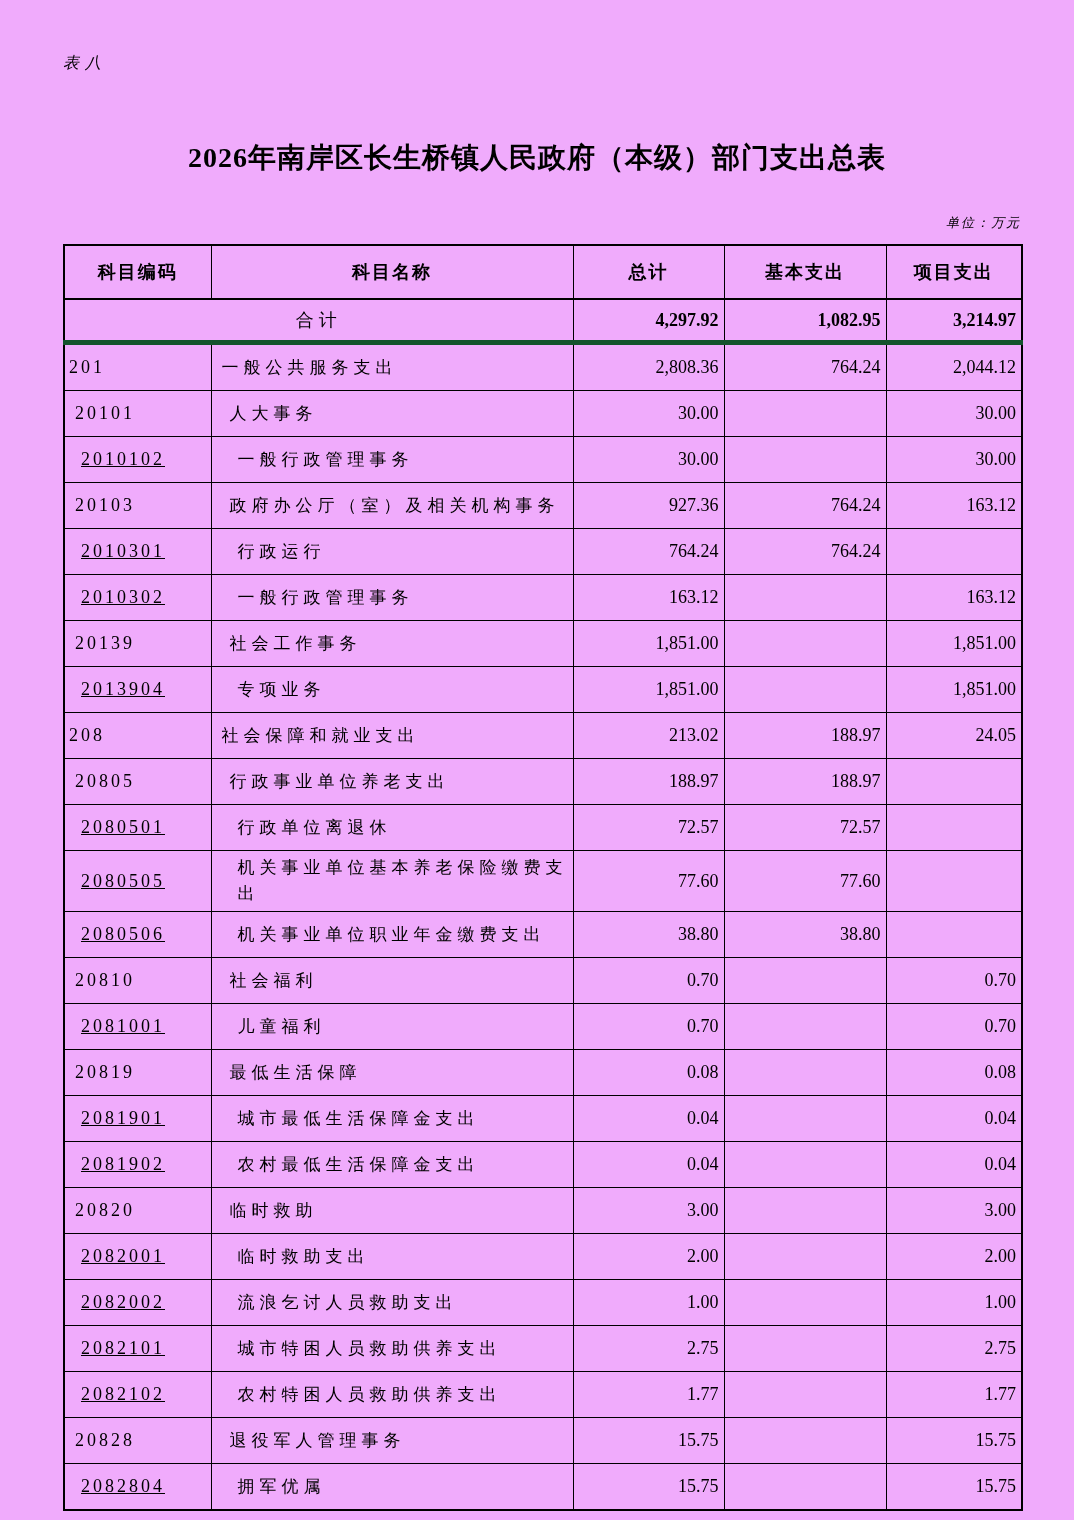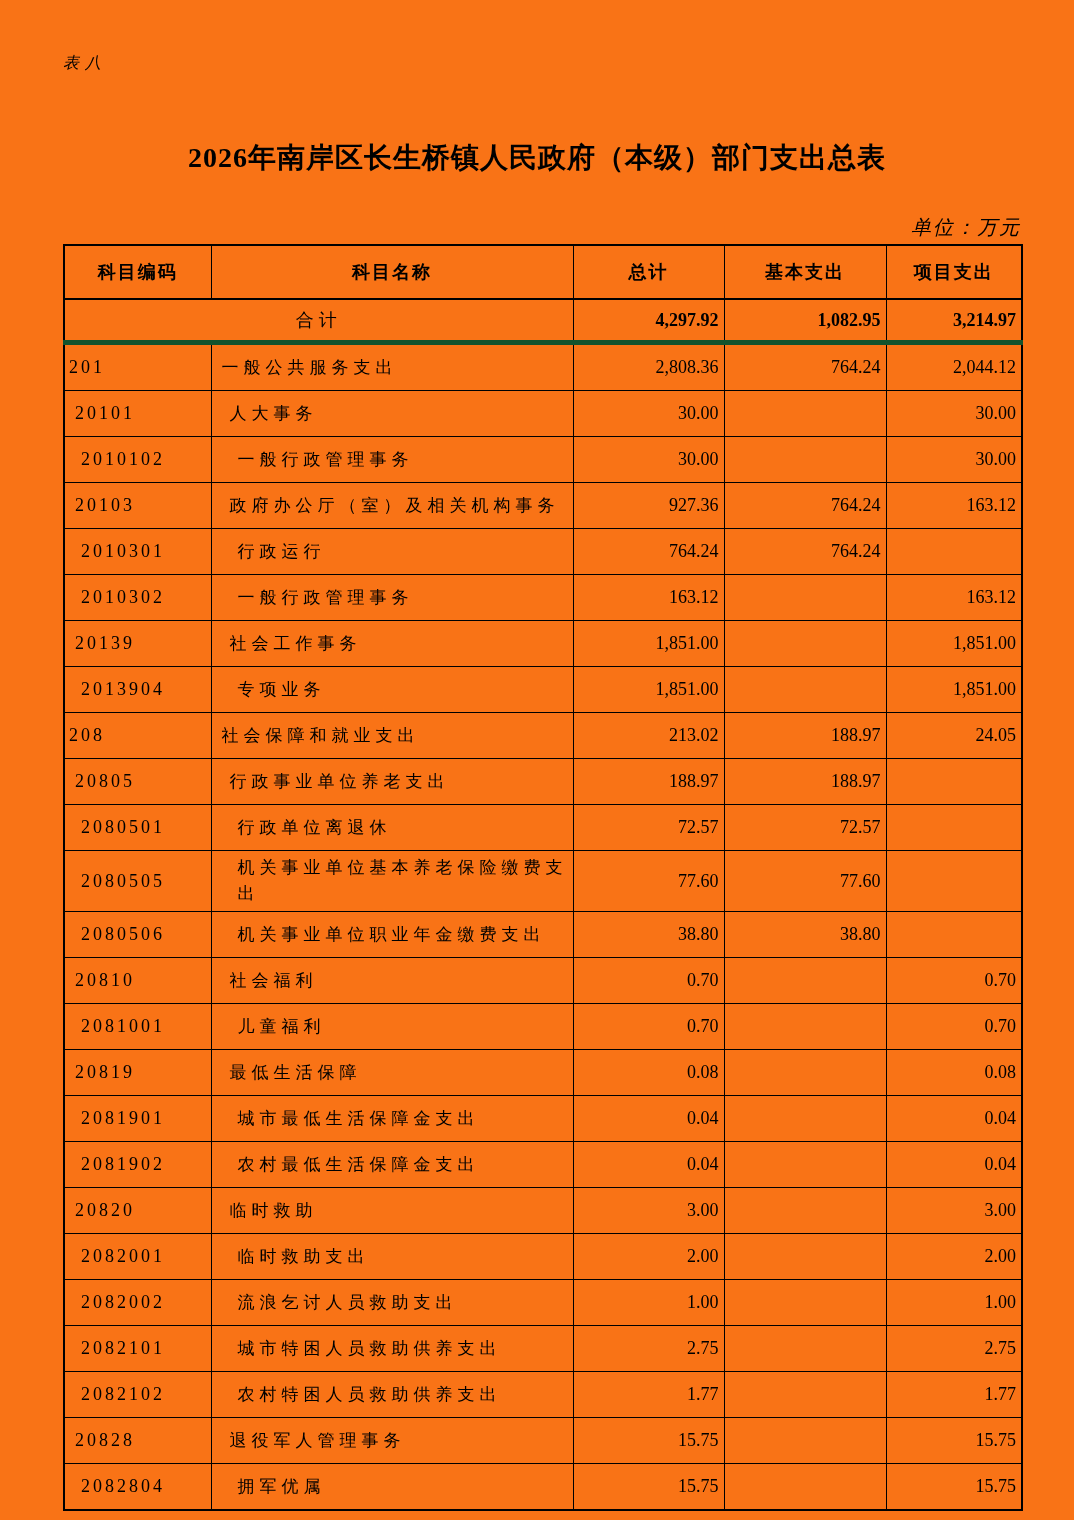--- a/index.html
+++ b/index.html
@@ -1,34 +1,34 @@
 <!DOCTYPE html>
 <html><head>
 <meta charset="utf-8">
 <style>
   html,body{margin:0;padding:0;background:#ffffff;}
   .page{
     position:relative;
     width:1074px;height:1520px;
-    background:#f97316;color:#000;
+    background:#f0abfc;color:#000;
     font-family:"Liberation Serif","DejaVu Serif",serif;
     overflow:hidden;
   }
   .doc-tag{
     position:absolute;left:63px;top:53px;
     font-size:16px;font-style:italic;letter-spacing:6px;
   }
   .doc-title{
     position:absolute;left:0;right:0;top:127px;margin:12px;
     text-align:center;
     font-size:28px;font-weight:bold;letter-spacing:1px;
   }
   .unit-label{
     position:absolute;right:53px;top:214px;
-    font-size:20px;font-style:italic;letter-spacing:2px;
+    font-size:13px;font-style:italic;letter-spacing:2px;
   }
   table.budget-table{
     position:absolute;left:63px;top:244px;
     width:958px;
     border-collapse:collapse;table-layout:fixed;
     border:2px solid #000;
   }
   .budget-table th,.budget-table td{
     border:1px solid #000;
     vertical-align:middle;
@@ -50,21 +50,21 @@
   .total-label{
     text-align:center;font-size:18px;letter-spacing:5px;
   }
   .total-row .num{font-weight:bold;}
   tbody td{height:37px;}
   td.code{
     font-size:18px;letter-spacing:3px;
     text-align:left;padding-left:4px;
   }
   td.code.lvl2{padding-left:10px;}
-  td.code.lvl3{padding-left:16px;}
+  td.code.lvl3{padding-left:16px;text-decoration:underline;}
   td.name{
     font-size:17px;letter-spacing:5px;line-height:26px;
     text-align:left;padding-left:10px;padding-right:3px;
     padding-top:4px;padding-bottom:4px;
   }
   td.name.lvl2{padding-left:18px;}
   td.name.lvl3{padding-left:26px;}
   td.num{
     font-size:18px;text-align:right;padding-right:5px;
     font-variant-numeric:tabular-nums;

